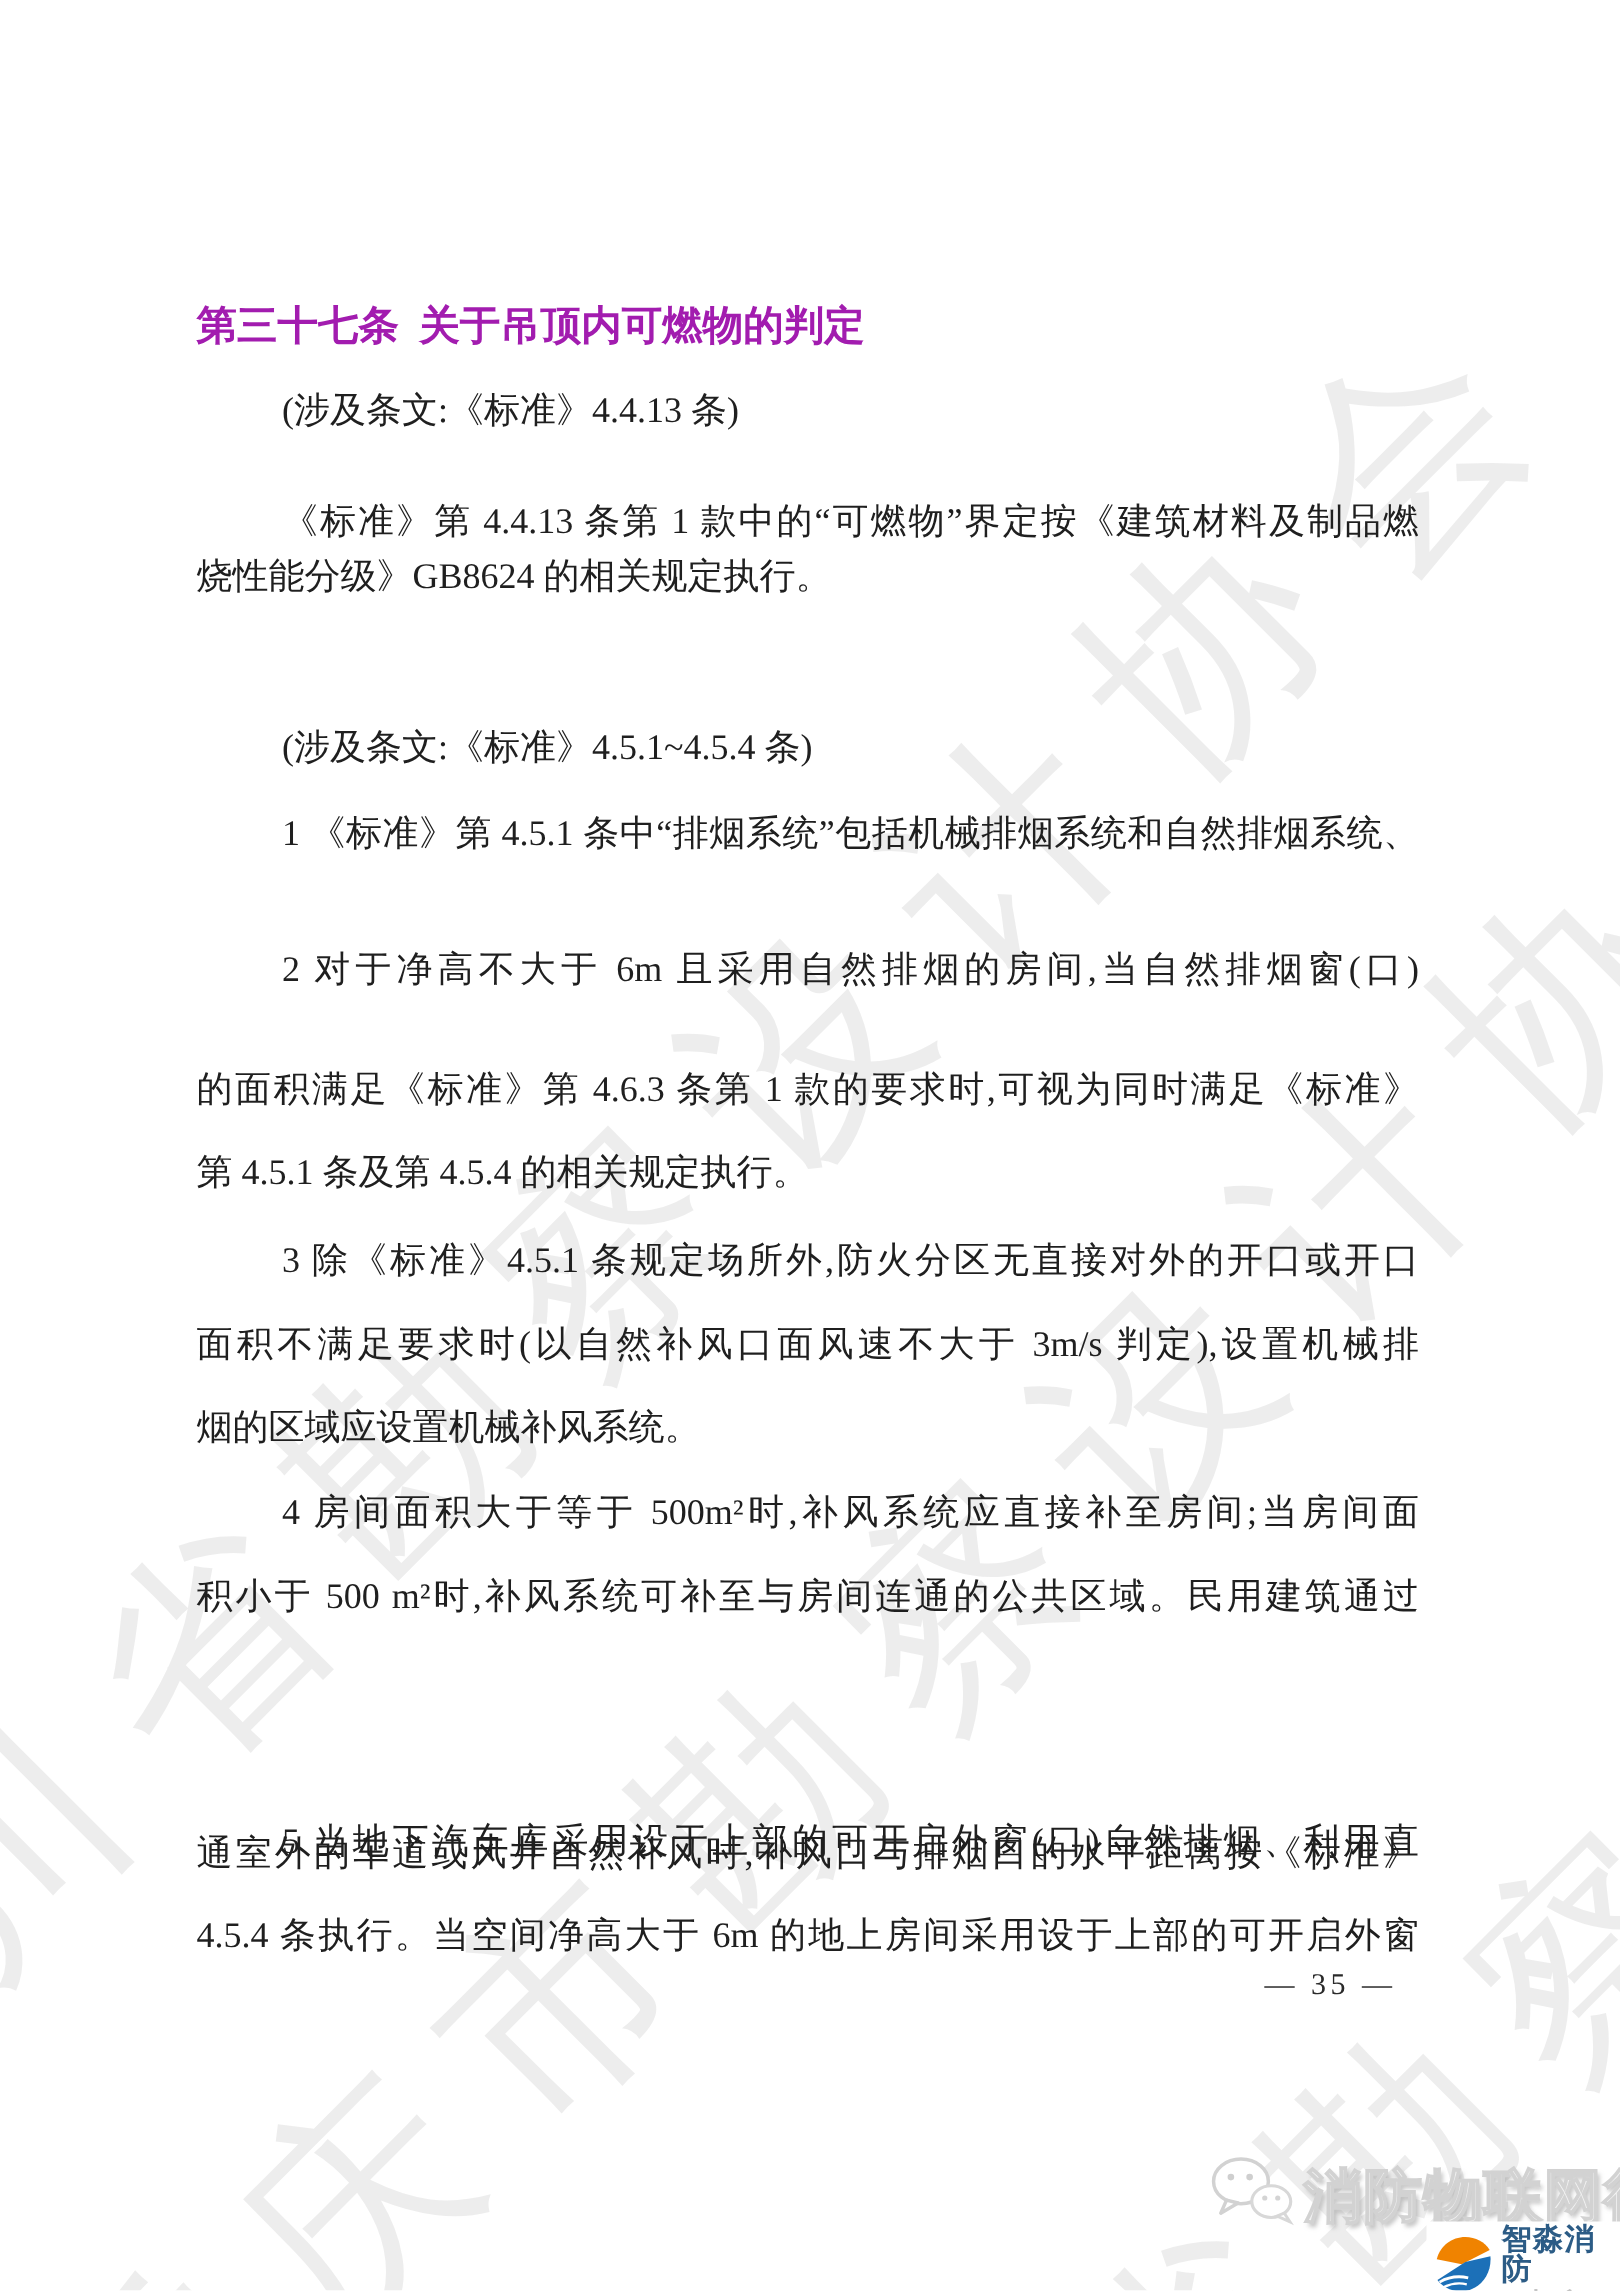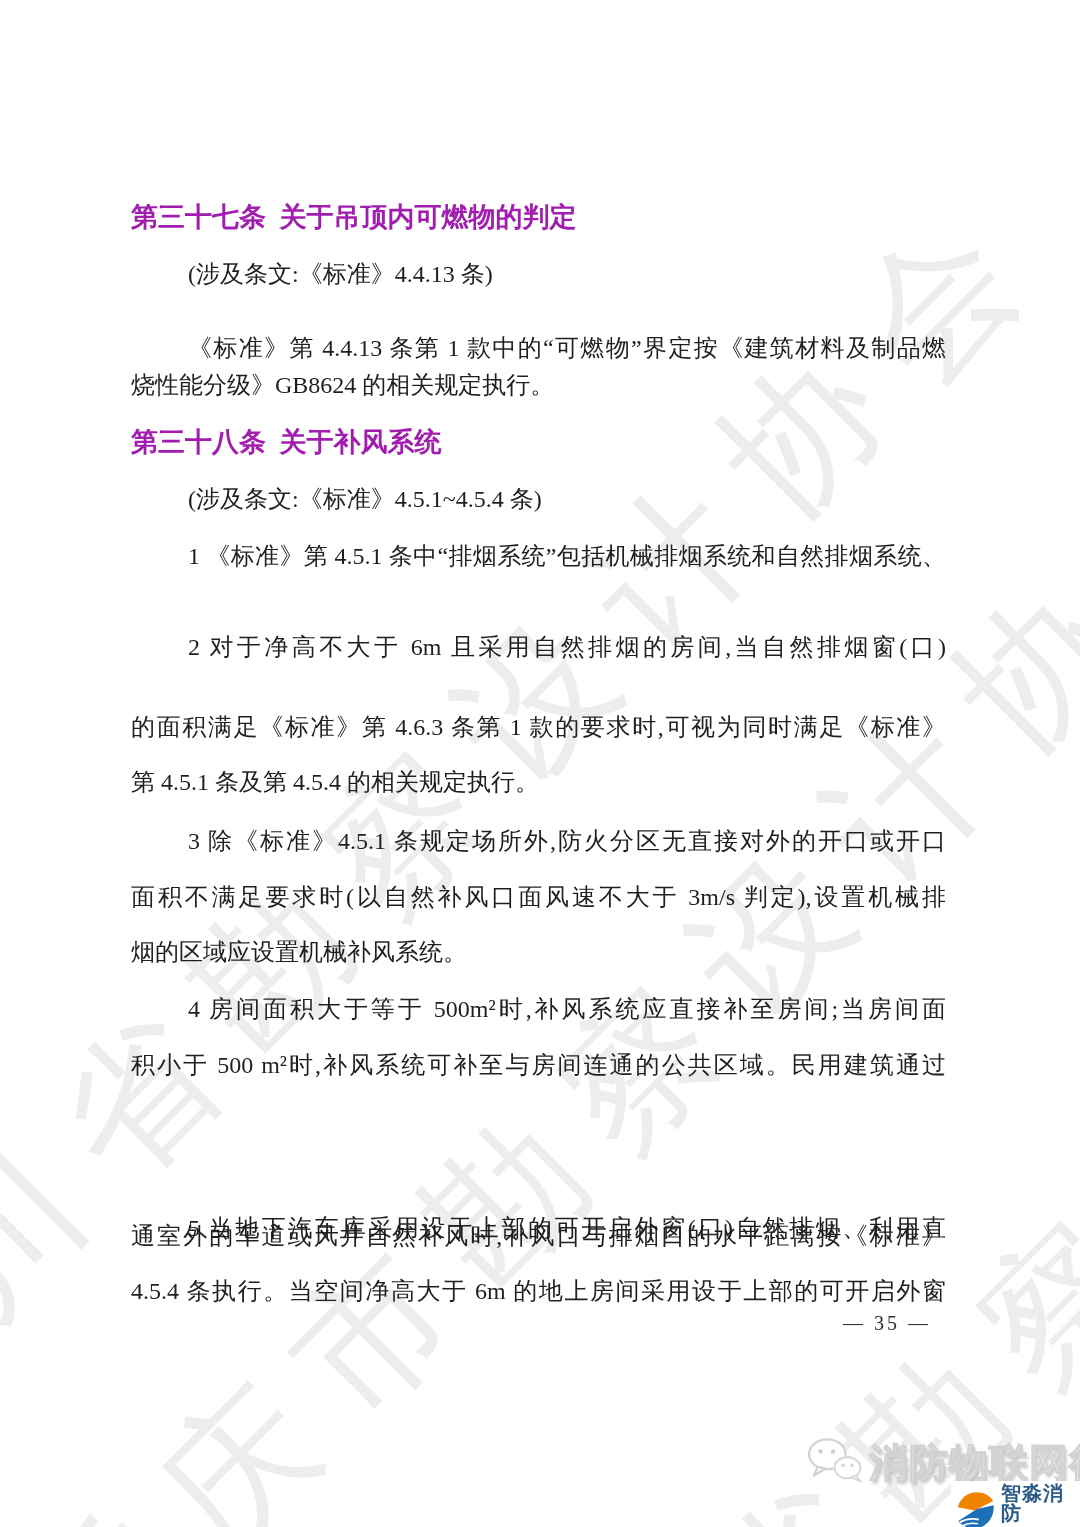--- a/index.html
+++ b/index.html
@@ -43,21 +43,20 @@
 
   <div class="wm" id="wm1">四川省勘察设计协会</div>
   <div class="wm" id="wm2">重庆市勘察设计协会</div>
   <div class="wm" id="wm3">四川省勘察设计协会</div>
 
   <div id="doc">
       <div class="line h" style="top: 201px;">第三十七条 关于吊顶内可燃物的判定</div>
       <div class="line ind" style="top: 258px;">(涉及条文:《标准》4.4.13 条)</div>
       <div class="line ind fill" style="top: 332px;">《标准》第 4.4.13 条第 1 款中的“可燃物”界定按《建筑材料及制品燃</div>
       <div class="line" style="top: 369px;">烧性能分级》GB8624 的相关规定执行。</div>
-      <div class="line h" style="top: 426px;">第三十八条 关于补风系统</div>
       <div class="line ind" style="top: 483px;">(涉及条文:《标准》4.5.1~4.5.4 条)</div>
       <div class="line ind fill" style="top: 540px;">1 《标准》第 4.5.1 条中“排烟系统”包括机械排烟系统和自然排烟系统、</div>
       <div class="line ind fill" style="top: 631px;">2 对于净高不大于 6m 且采用自然排烟的房间,当自然排烟窗(口)</div>
       <div class="line fill" style="top: 711px;">的面积满足《标准》第 4.6.3 条第 1 款的要求时,可视为同时满足《标准》</div>
       <div class="line" style="top: 766px;">第 4.5.1 条及第 4.5.4 的相关规定执行。</div>
       <div class="line ind fill" style="top: 825px;">3 除《标准》4.5.1 条规定场所外,防火分区无直接对外的开口或开口</div>
       <div class="line fill" style="top: 881px;">面积不满足要求时(以自然补风口面风速不大于 3m/s 判定),设置机械排</div>
       <div class="line" style="top: 936px;">烟的区域应设置机械补风系统。</div>
       <div class="line ind fill" style="top: 993px;">4 房间面积大于等于 500m²时,补风系统应直接补至房间;当房间面</div>
       <div class="line fill" style="top: 1049px;">积小于 500 m²时,补风系统可补至与房间连通的公共区域。民用建筑通过</div>

